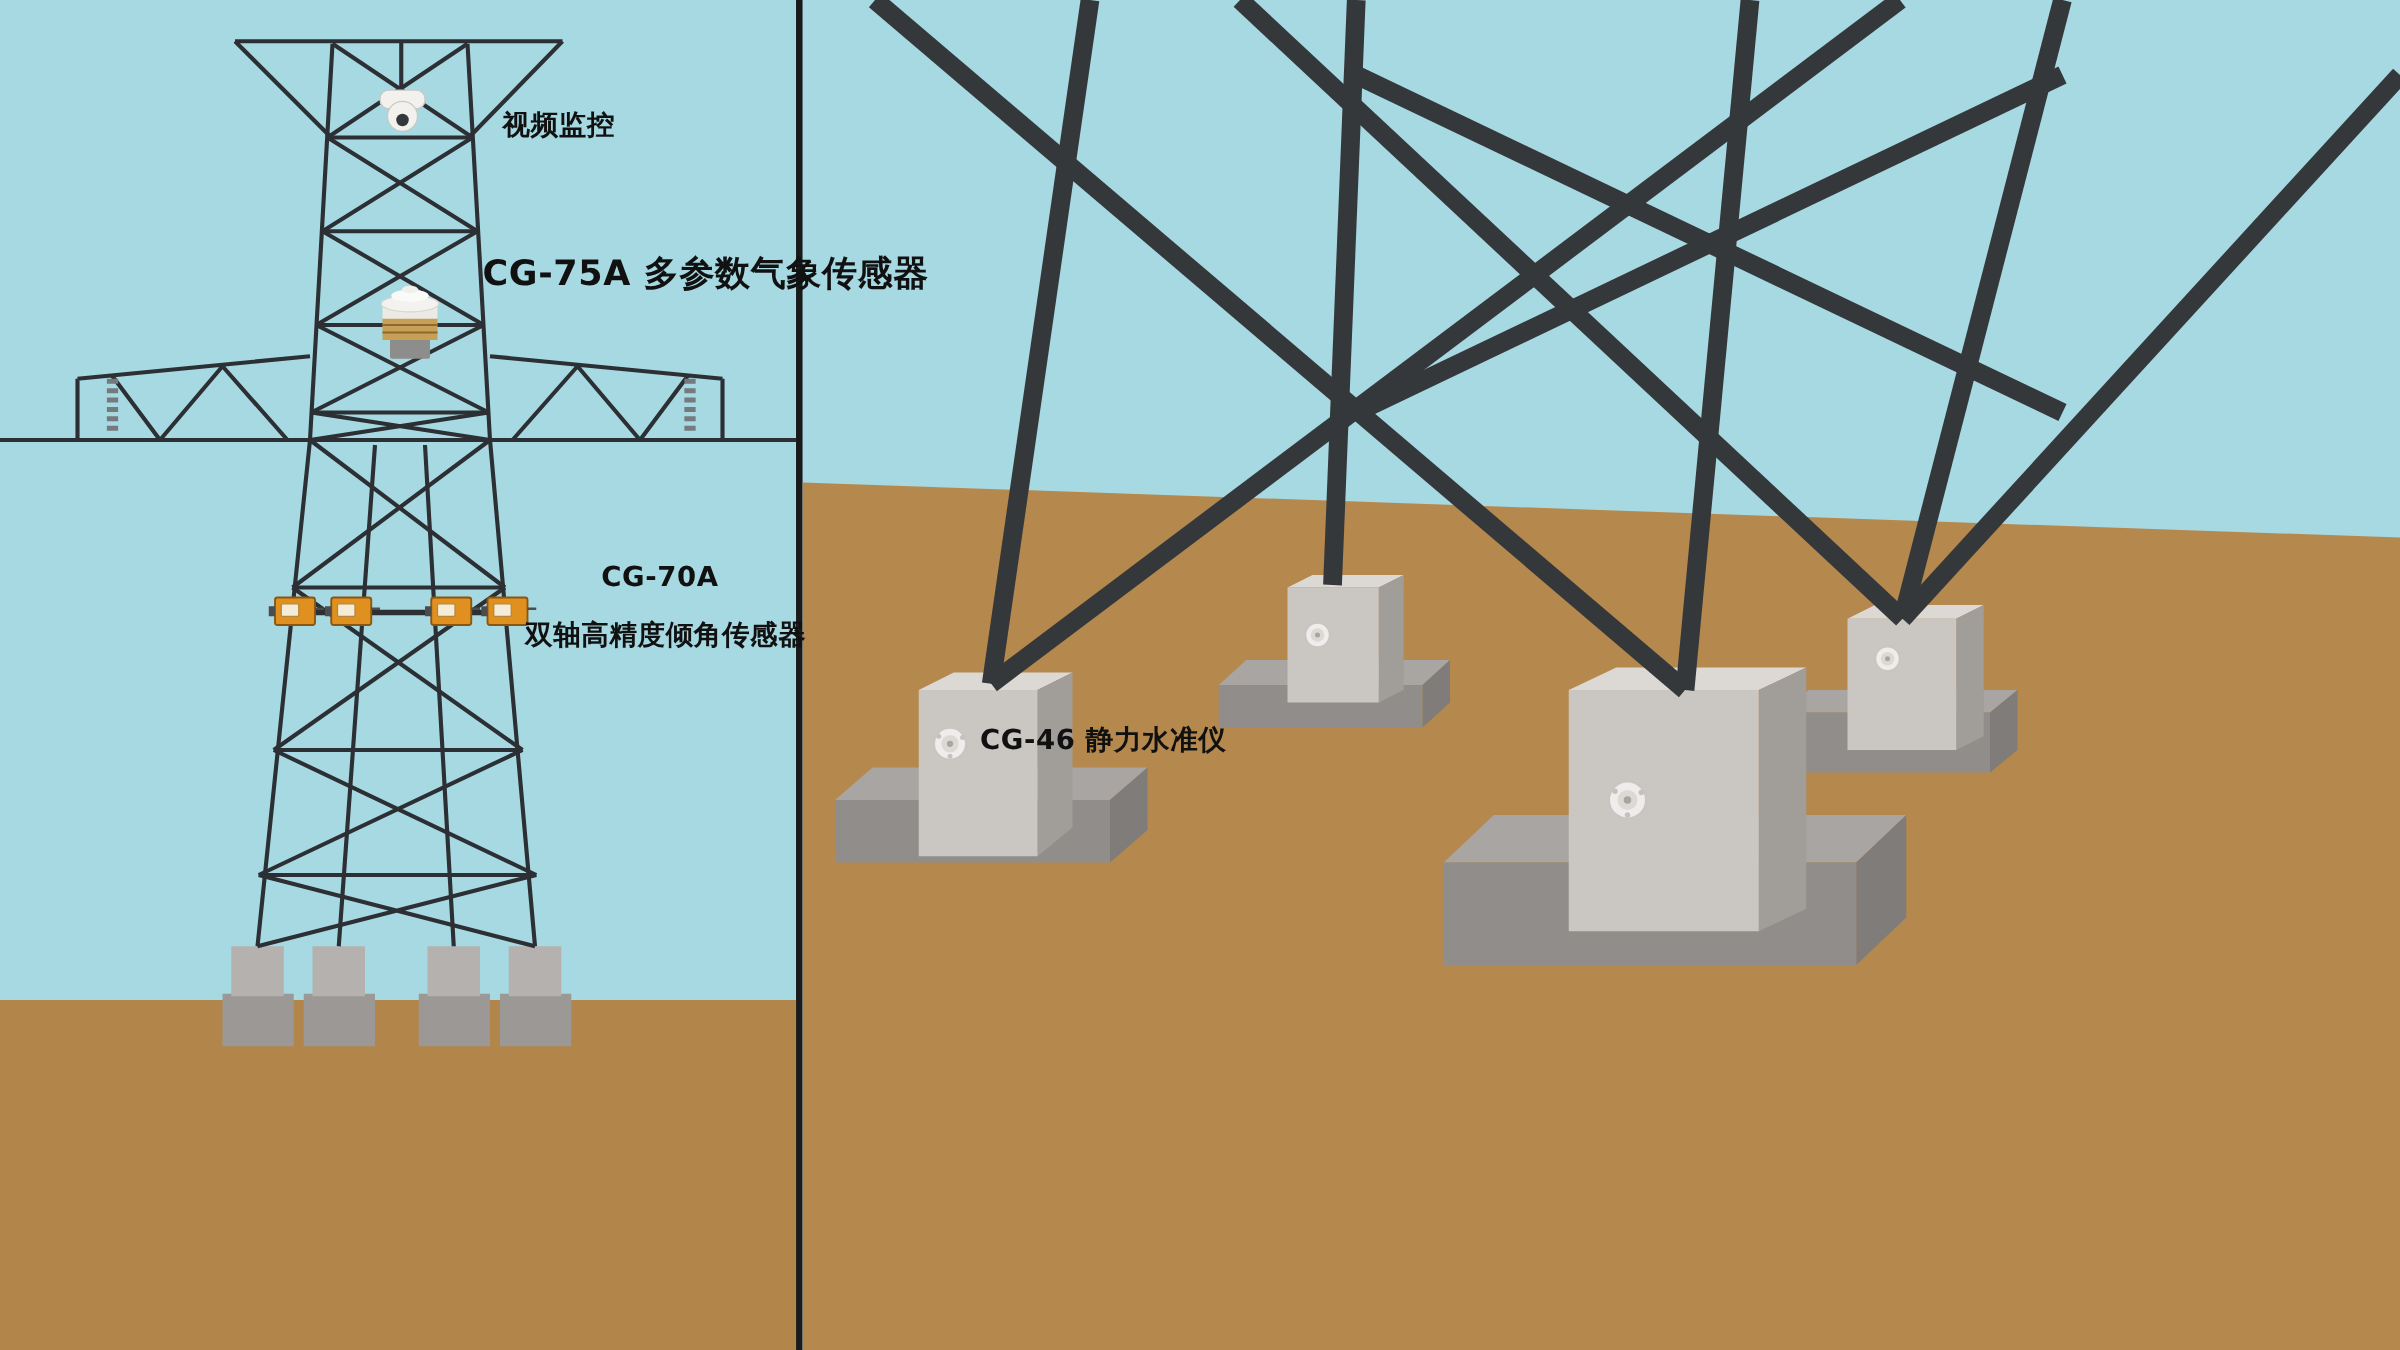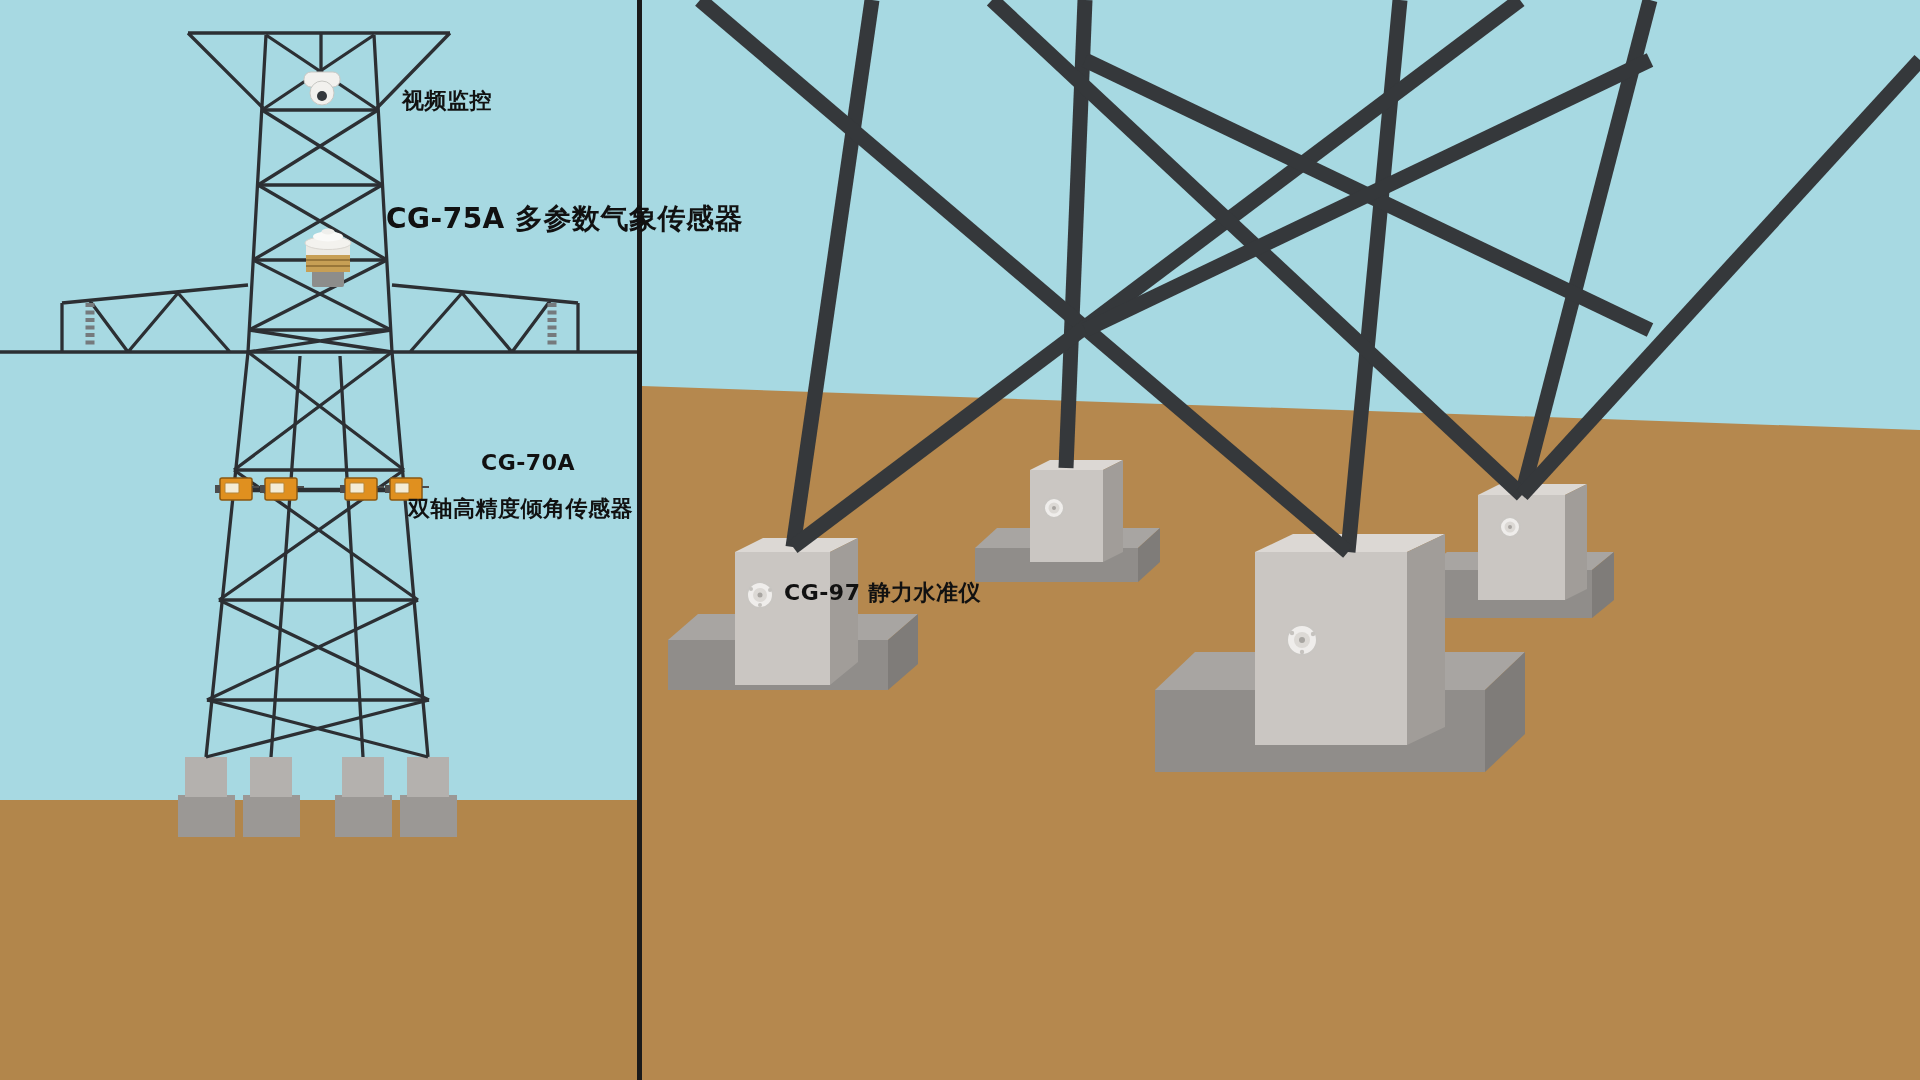--- a/index.html
+++ b/index.html
@@ -229,17 +229,17 @@
       </g>
     </svg>
   </div>
 
   <div class="label" style="left:359px;top:88px;margin-left:43px;">视频监控</div>
 
   <div class="label small" style="left:386px;top:202px;">CG-75A 多参数气象传感器</div>
 
   <div class="label" style="left:481px;top:450px;">CG-70A</div>
 
-  <div class="label" style="left:408px;top:496px;">双轴高精度倾角传感器</div>
-
-  <div class="label" style="left:784px;top:580px;">CG-97 静力水准仪</div>
+  <div class="label" style="left:420px;top:496px;">双轴高精度倾角传感器</div>
+
+  <div class="label" style="left:784px;top:580px;">CG-46 静力水准仪</div>
 
 </div>
 
 </body></html>

